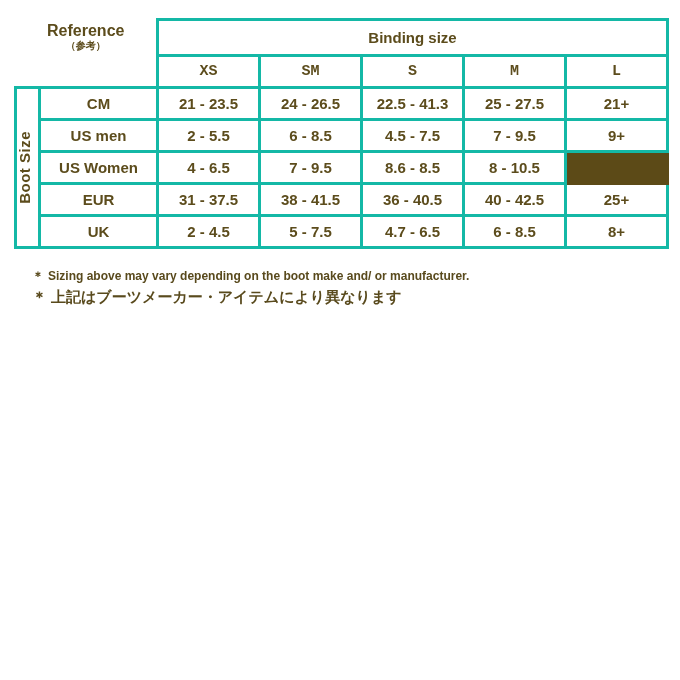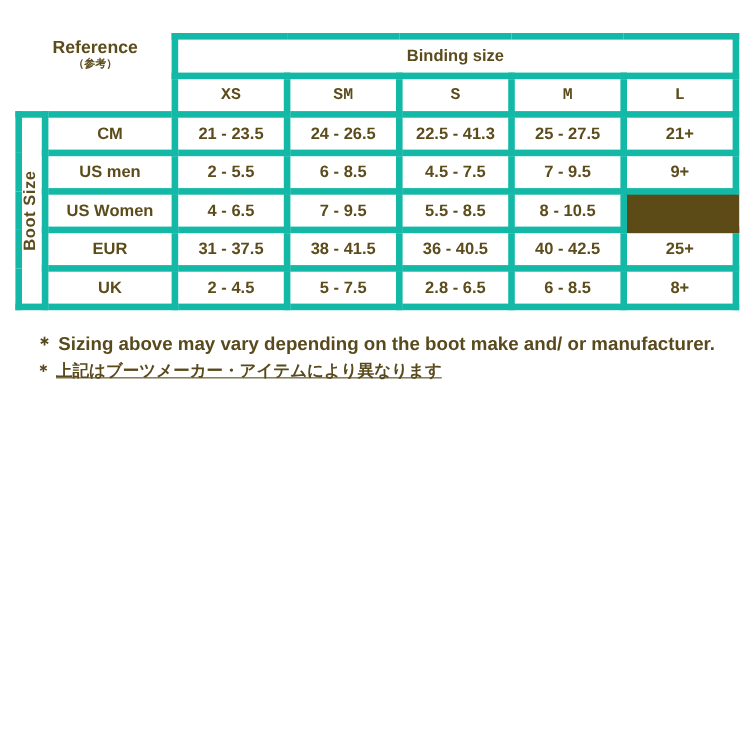--- a/index.html
+++ b/index.html
@@ -20,25 +20,25 @@
     height: 680px;
     box-sizing: border-box;
     padding: 14px 14px 0 14px;
   }
 
   
   table.size-chart {
     border-collapse: collapse;
     table-layout: fixed;
     width: 652px;
-    margin: 16px auto;
+    margin: 4px auto;
   }
   table.size-chart td,
   table.size-chart th {
-    border: 6px solid #14b8a6;
+    border: 3px solid #14b8a6;
     color: #5c4c1c;
     text-align: center;
     vertical-align: middle;
     font-weight: bold;
     padding: 0;
     height: 29px;
     font-size: 15px;
   }
   .col-axis { width: 24px; }
   .col-label { width: 118px; }
@@ -90,33 +90,32 @@
   .filled {
     background: #5c4a17;
     border-color: #5c4a17 !important;
   }
 
   
   .notes {
     margin: 18px 0 0 18px;
   }
   .note {
-    font-size: 17px;
+    font-size: 12px;
     font-weight: bold;
     color: #594a1d;
     line-height: 1.55;
     white-space: nowrap;
   }
   .note .star {
     display: inline-block;
     margin-right: 4px;
   }
   .note.ja {
     font-size: 15px;
-    text-decoration: underline;
   }
 </style>
 </head>
 <body>
 
 <div class="page">
 
   <table class="size-chart">
     <colgroup>
       <col class="col-axis">
@@ -166,39 +165,39 @@
         <td>6 - 8.5</td>
         <td>4.5 - 7.5</td>
         <td>7 - 9.5</td>
         <td>9+</td>
       </tr>
 
       <tr>
         <td class="row-label">US Women</td>
         <td>4 - 6.5</td>
         <td>7 - 9.5</td>
-        <td>5.5 - 8.5</td>
+        <td>8.6 - 8.5</td>
         <td>8 - 10.5</td>
         <td class="filled"></td>
       </tr>
 
       <tr>
         <td class="row-label">EUR</td>
         <td>31 - 37.5</td>
         <td>38 - 41.5</td>
         <td>36 - 40.5</td>
         <td>40 - 42.5</td>
         <td>25+</td>
       </tr>
 
       <tr>
         <td class="row-label">UK</td>
         <td>2 - 4.5</td>
         <td>5 - 7.5</td>
-        <td>2.8 - 6.5</td>
+        <td>4.7 - 6.5</td>
         <td>6 - 8.5</td>
         <td>8+</td>
       </tr>
     </tbody>
   </table>
 
   <div class="notes">
     <div class="note">
       <span class="star">＊</span><span>Sizing above may vary depending on the boot make and/ or manufacturer.</span>
     </div>

